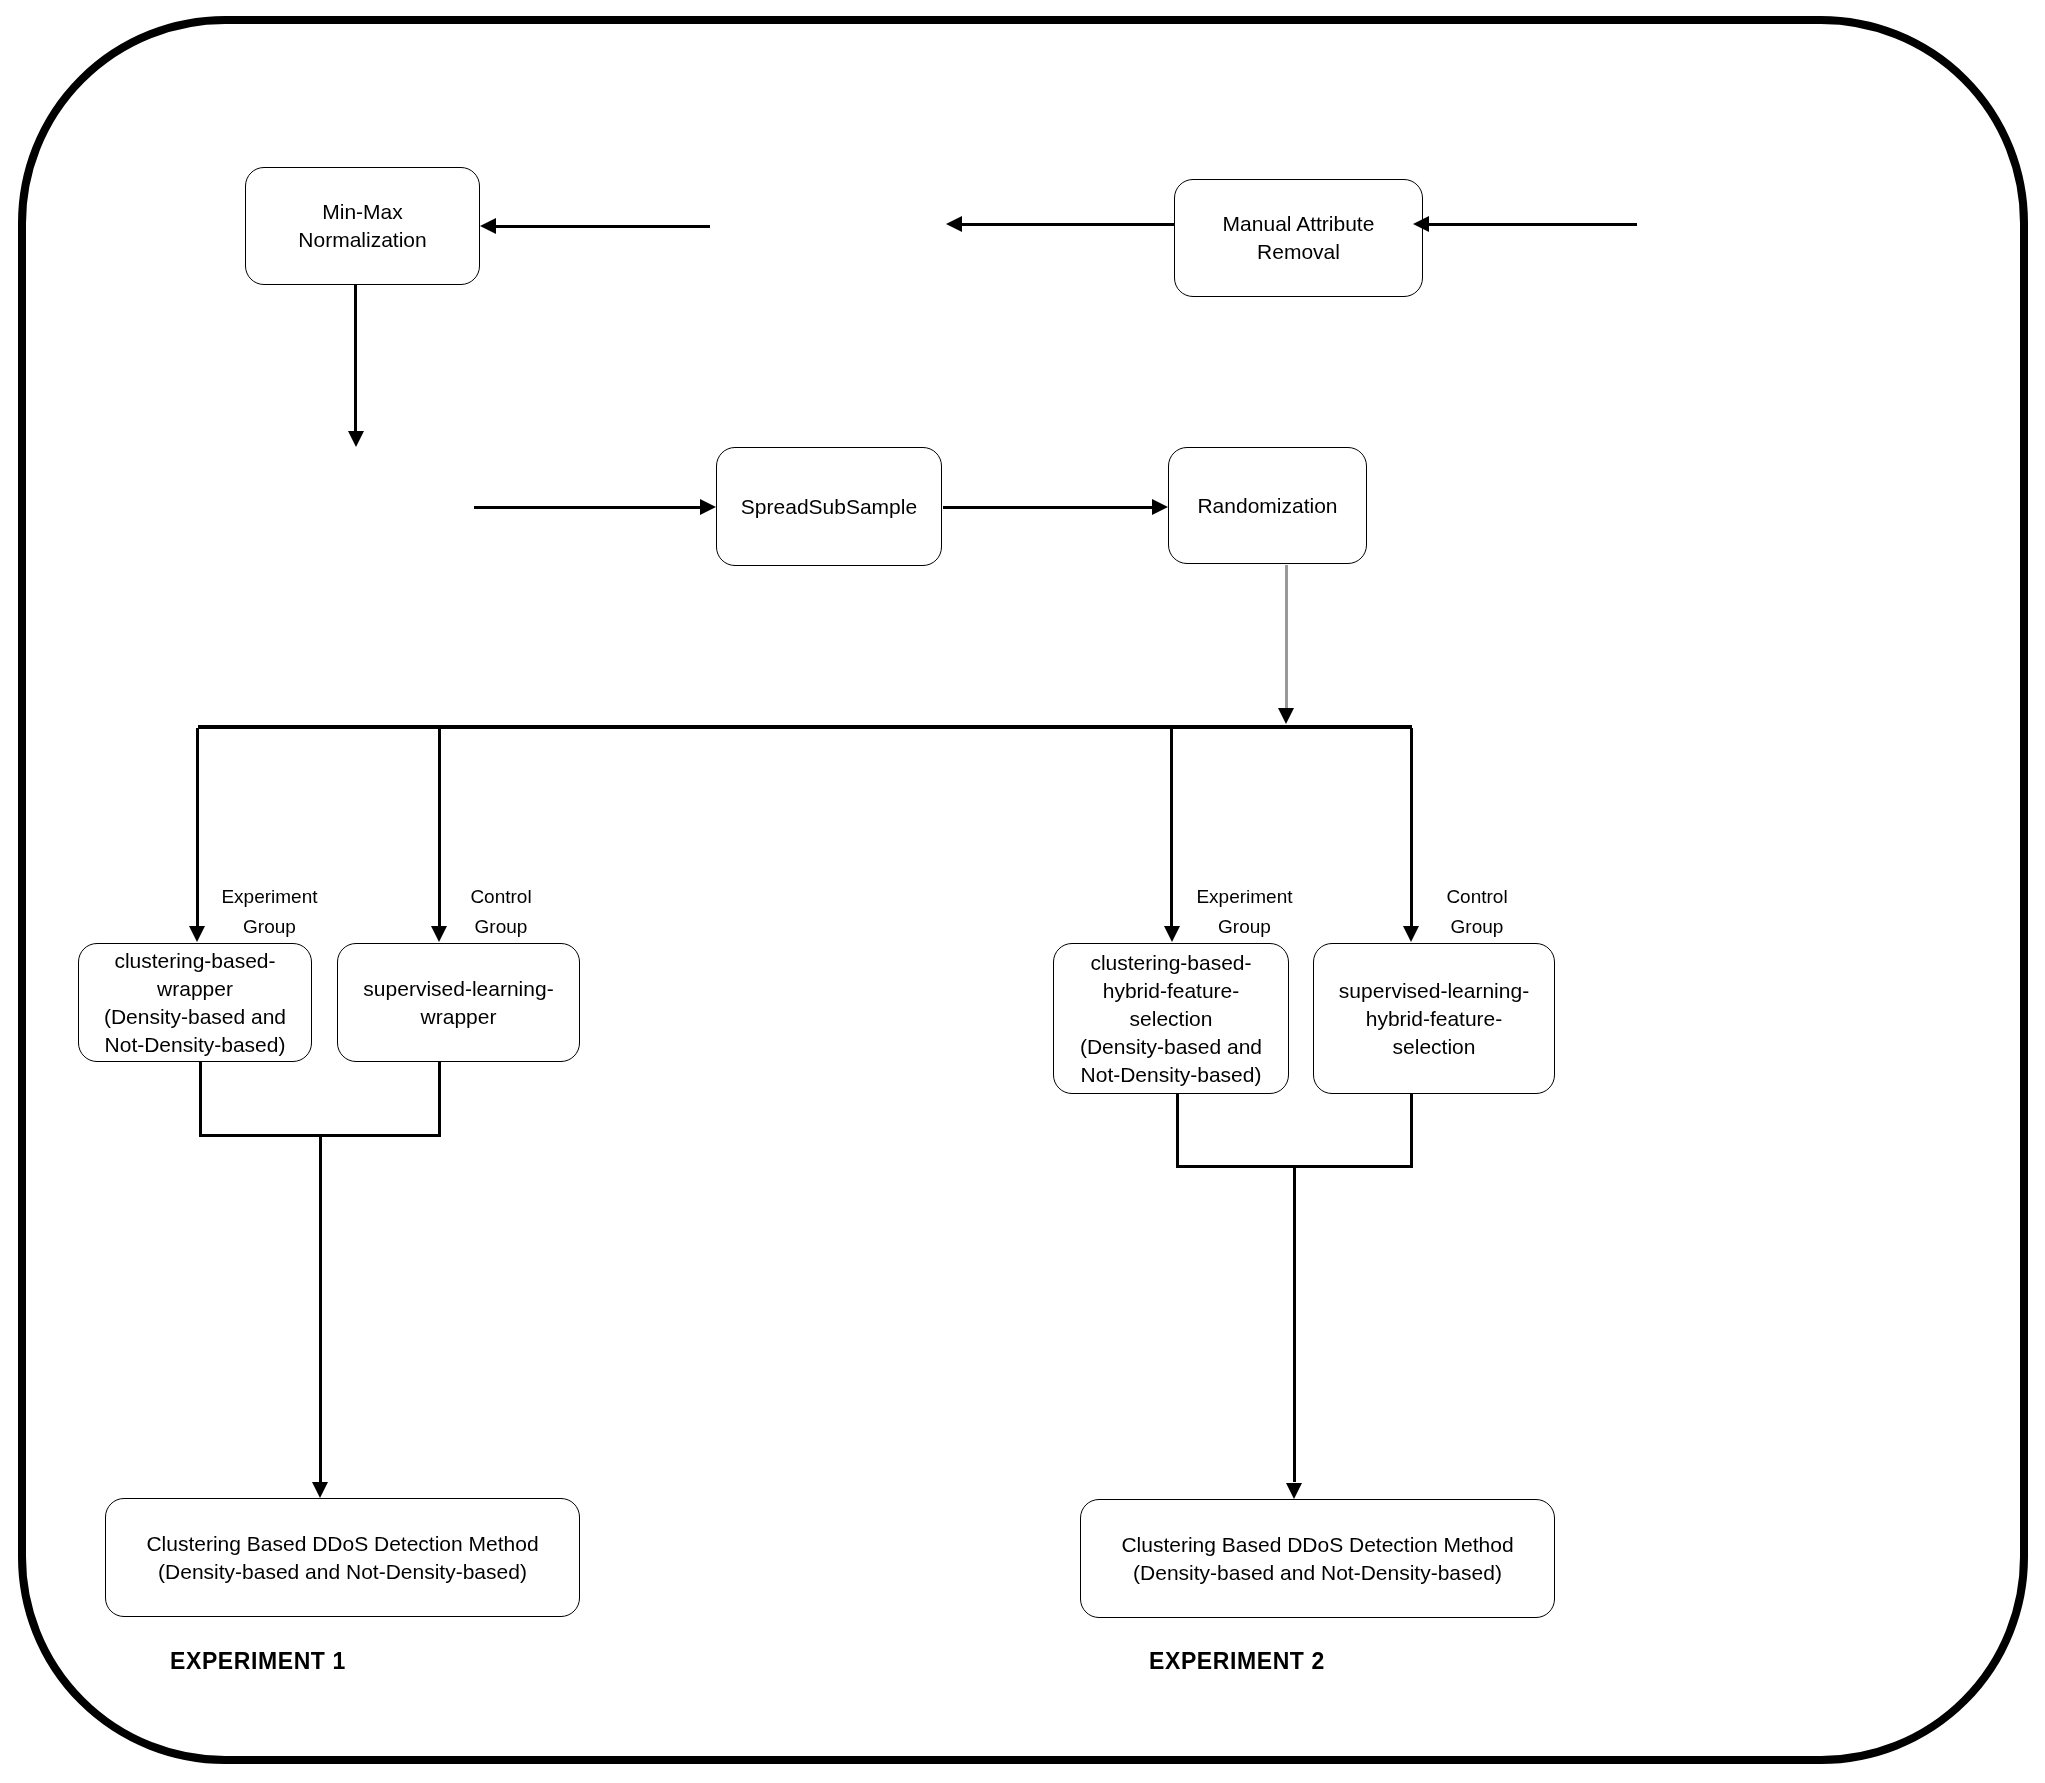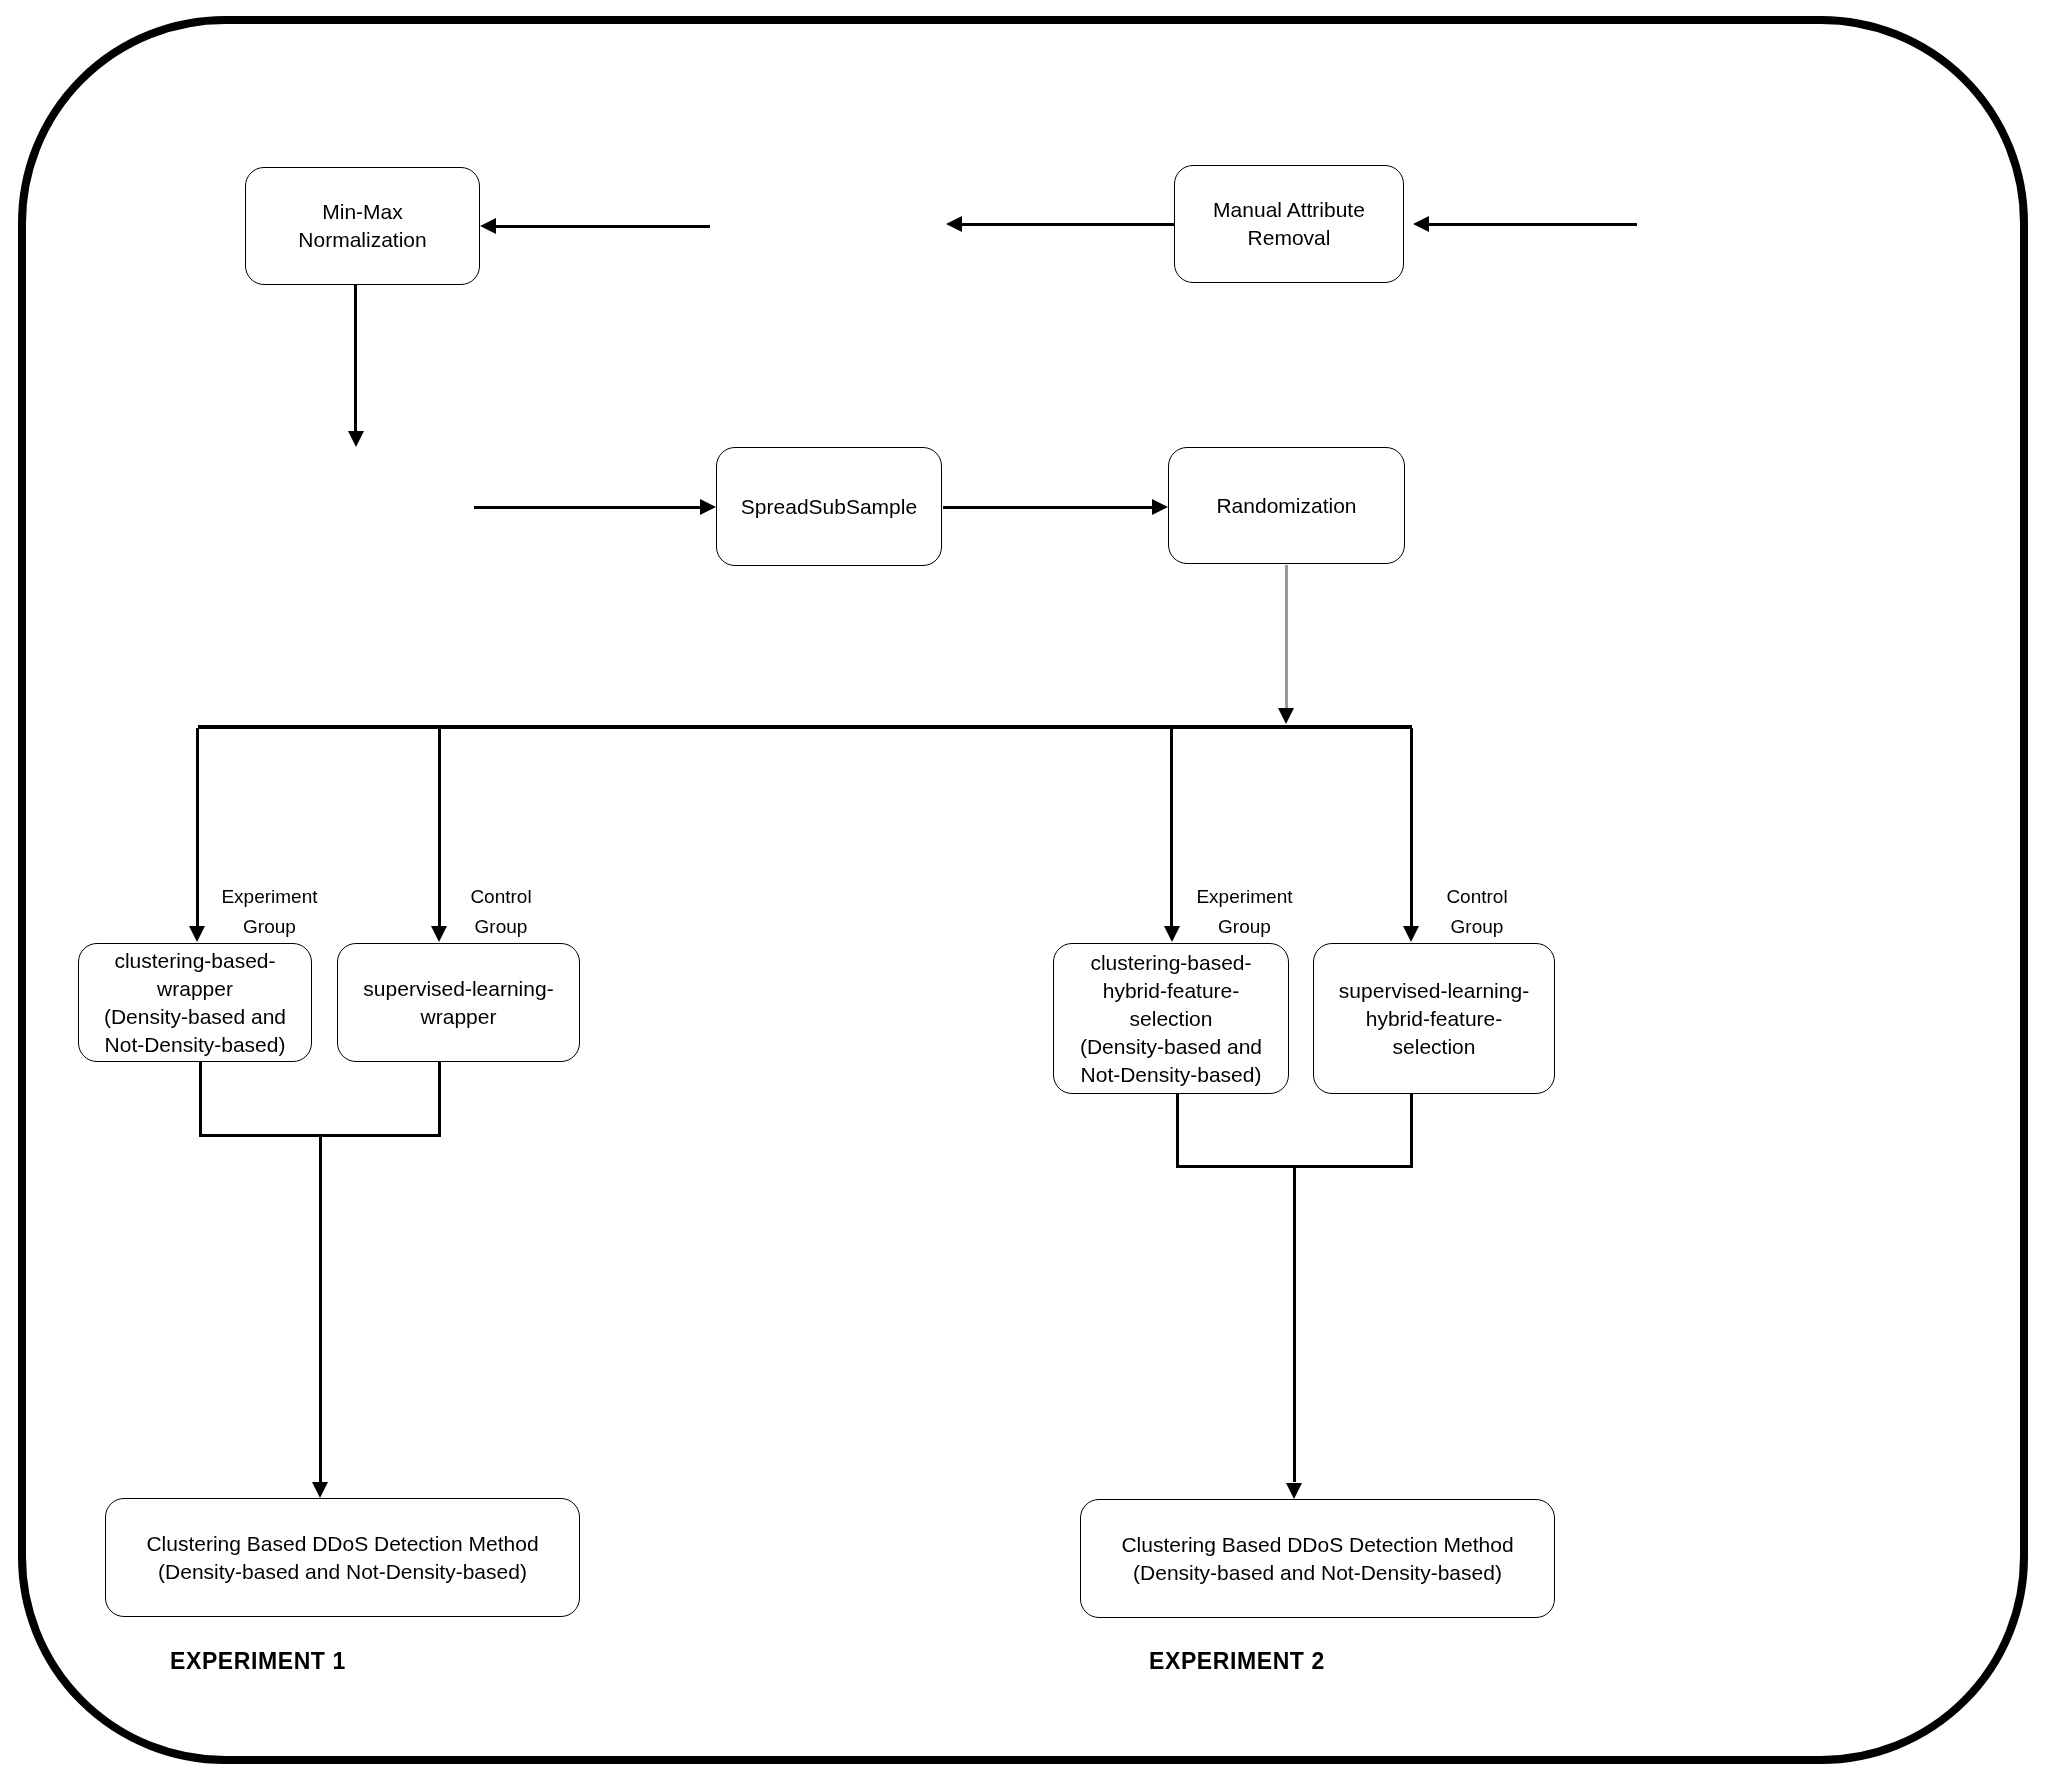--- a/index.html
+++ b/index.html
@@ -43,32 +43,32 @@
 <div class="canvas">
 
   <div class="frame"></div>
 
   <div class="node" style="left:245px;top:167px;width:235px;height:118px">
     <span class="lbl">Min-Max
 Normalization</span>
   </div>
 
 
-  <div class="node" style="left:1174px;top:165px;width:230px;height:118px">
+  <div class="node" style="left:1174px;top:179px;width:249px;height:118px">
     <span class="lbl">Manual Attribute
 Removal</span>
   </div>
 
 
 
   <div class="node" style="left:716px;top:447px;width:226px;height:119px">
     <span class="lbl">SpreadSubSample</span>
   </div>
 
-  <div class="node" style="left:1168px;top:447px;width:237px;height:117px">
+  <div class="node" style="left:1168px;top:447px;width:199px;height:117px">
     <span class="lbl">Randomization</span>
   </div>
 
   <div class="node" style="left:78px;top:943px;width:234px;height:119px">
     <span class="lbl">clustering-based-
 wrapper
 (Density-based and
 Not-Density-based)</span>
   </div>
 

